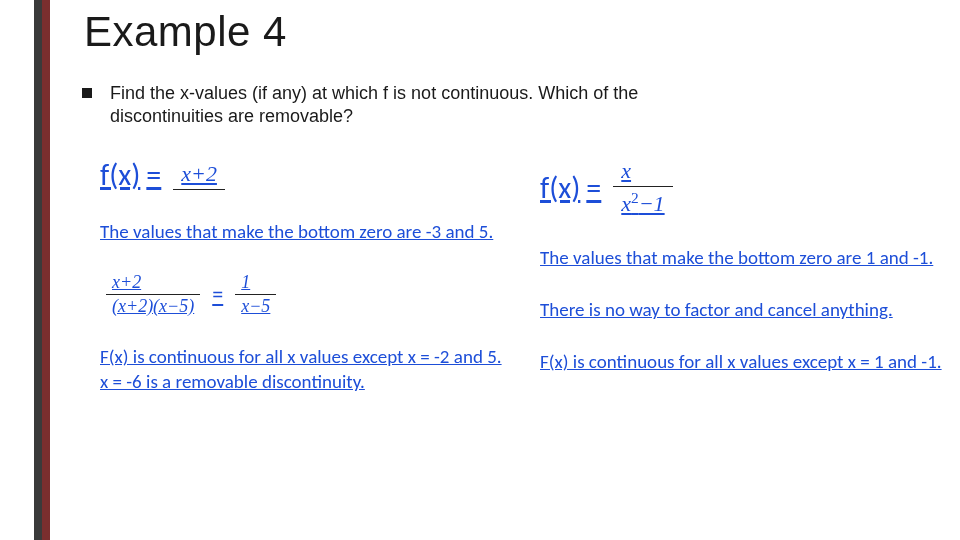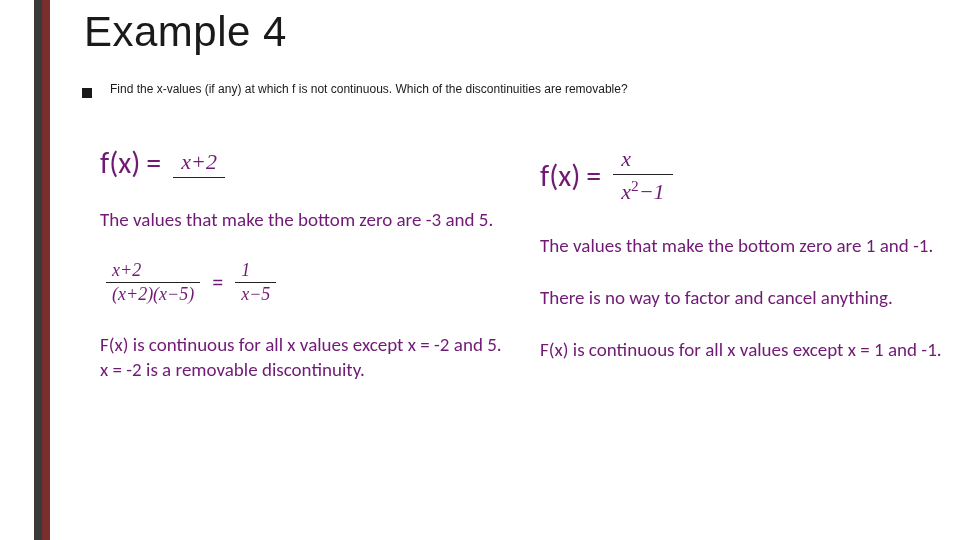--- a/index.html
+++ b/index.html
@@ -35,39 +35,40 @@
     letter-spacing: 0.5px;
   }
 
   .bullet-row {
     position: absolute;
     left: 82px;
     top: 82px;
     display: flex;
     align-items: flex-start;
     gap: 18px;
-    font-size: 12px;
+    font-size: 18px;
     line-height: 1.3;
     max-width: 640px;
   }
   .bullet-square {
     width: 10px;
     height: 10px;
     background: #1a1a1a;
     margin-top: 6px;
     flex: 0 0 auto;
   }
 
   .col {
     position: absolute;
-    top: 144px;
+    top: 156px;
     width: 420px;
     font-family: "Segoe UI", Calibri, Arial, sans-serif;
     font-size: 19px;
-    color: #701a75;
+    color: #1d4ed8;
+    text-decoration: underline;
   }
   .col.left  { left: 100px; }
   .col.right { left: 540px; }
 
   .block { margin-bottom: 26px; line-height: 1.35; }
 
   
   .math {
     font-family: "Cambria Math", "Times New Roman", serif;
     font-style: italic;
@@ -138,21 +139,21 @@
       </span>
       <span class="rm">=</span>
       <span class="frac math small">
         <span class="num">1</span>
         <span class="den">x−5</span>
       </span>
     </div>
 
     <div class="block">
       <div>F(x) is continuous for all x values except x = -2 and 5.</div>
-      <div>x = -2 is a removable discontinuity.</div>
+      <div>x = -6 is a removable discontinuity.</div>
     </div>
 
   </div>
 
   <div class="col right">
 
     <div class="eqline">
       <span class="fx big">f(x)</span>
       <span class="big rm">=</span>
       <span class="frac math">

